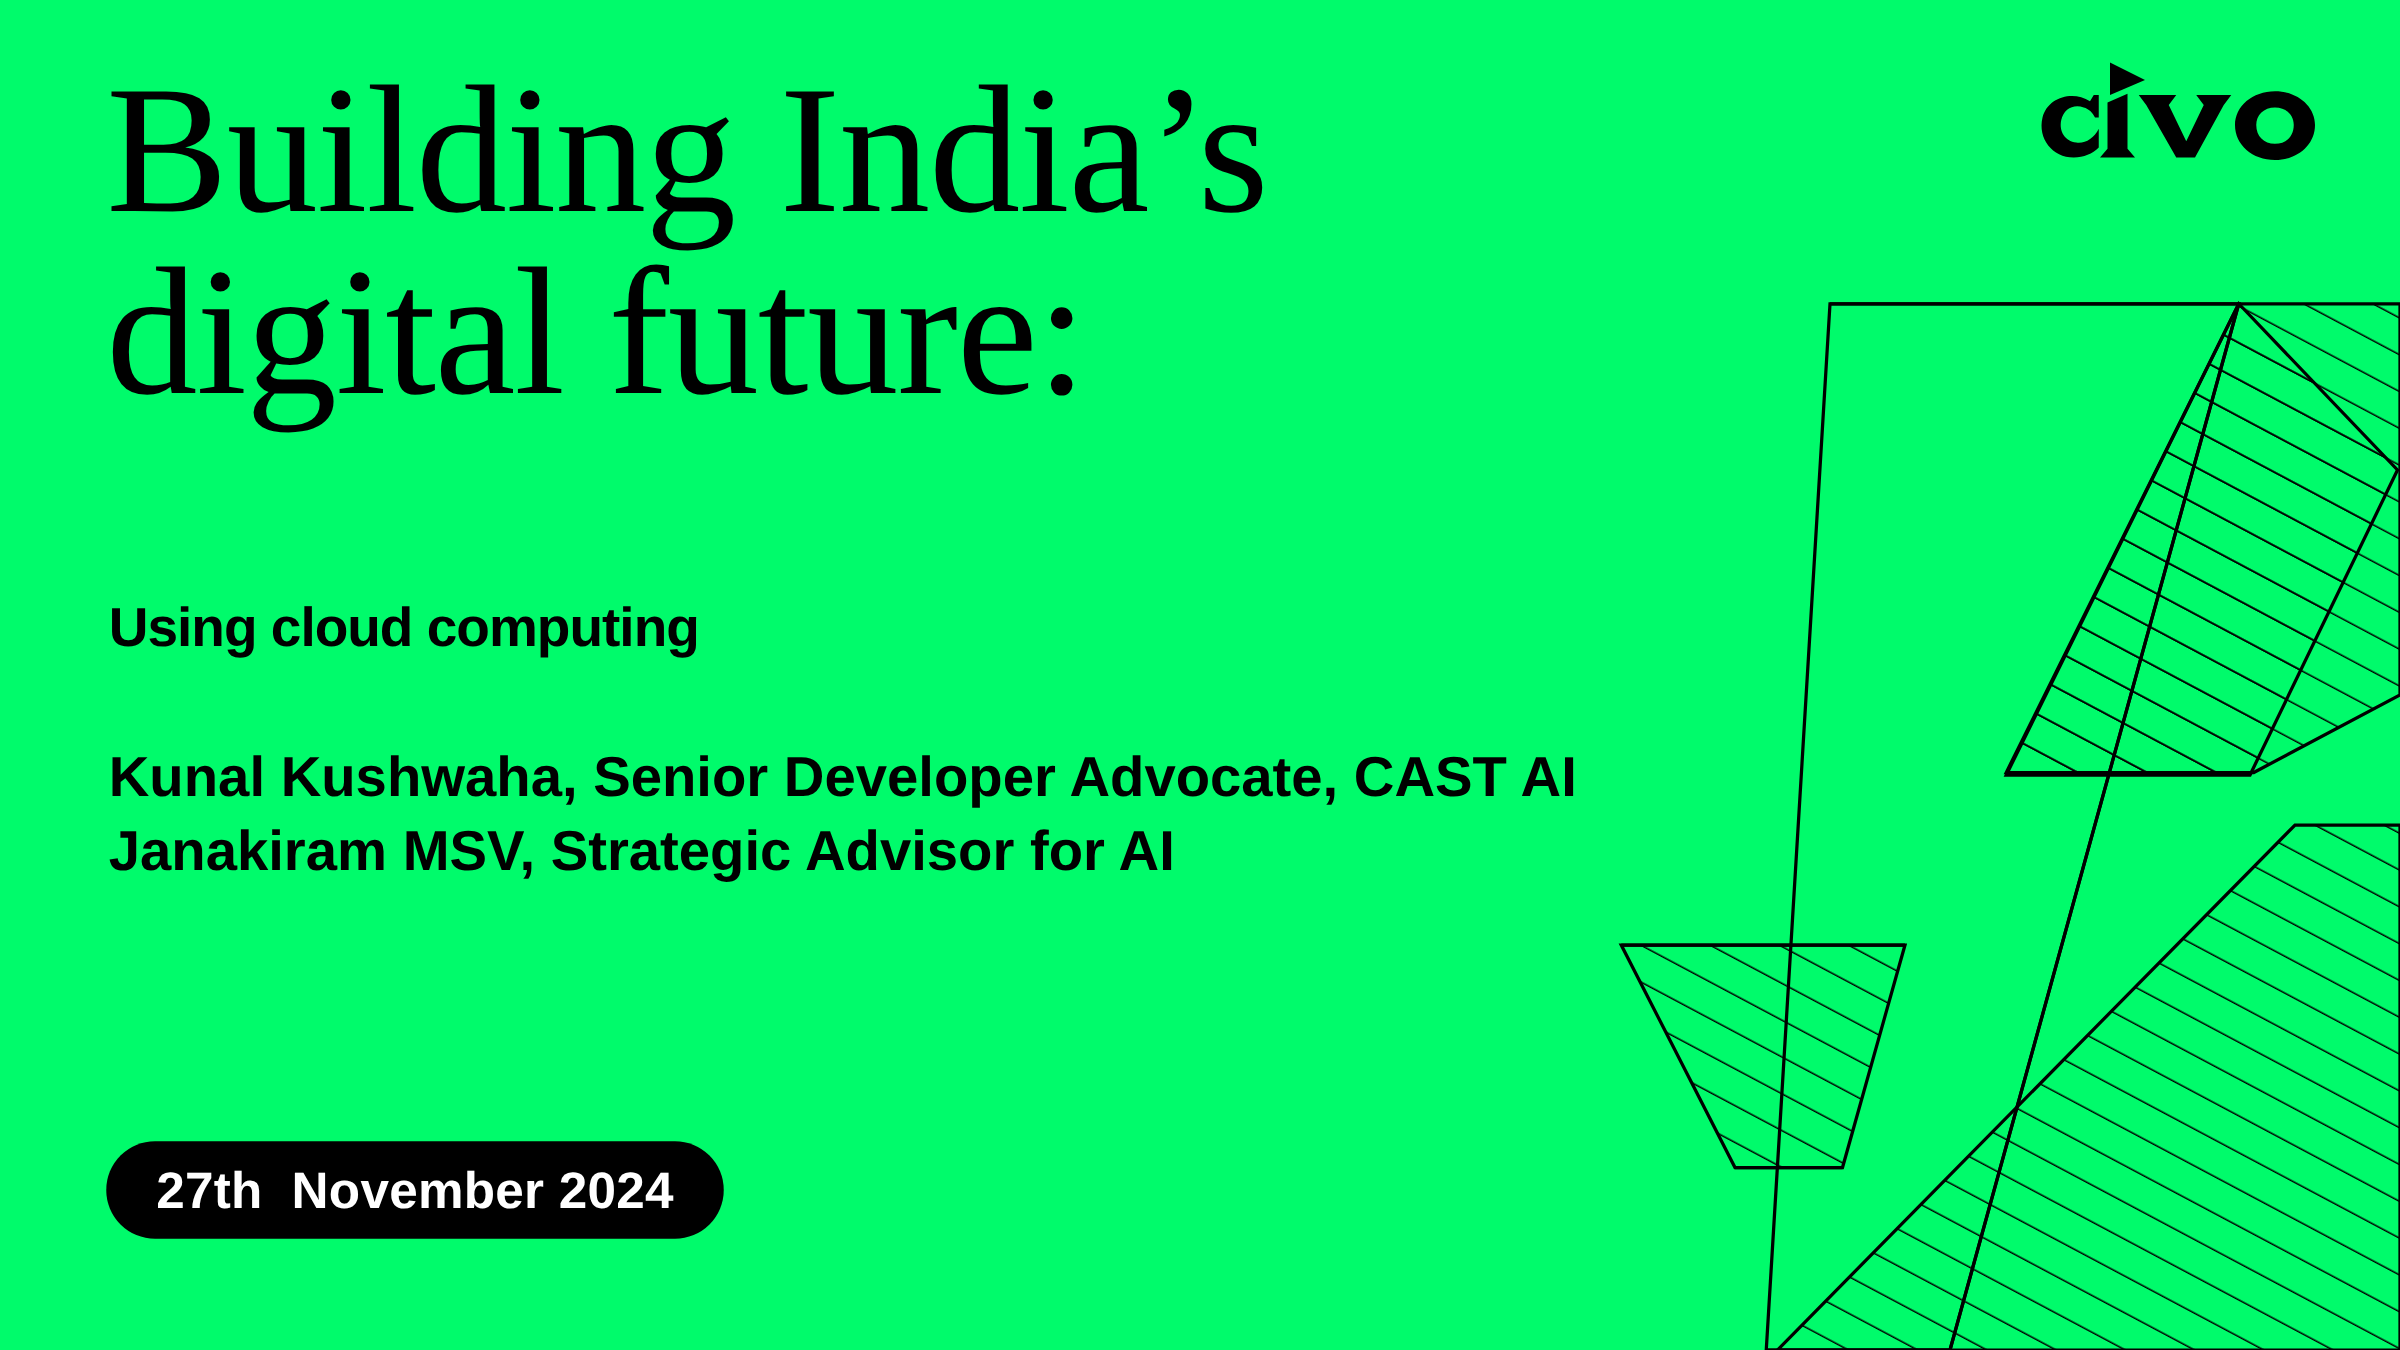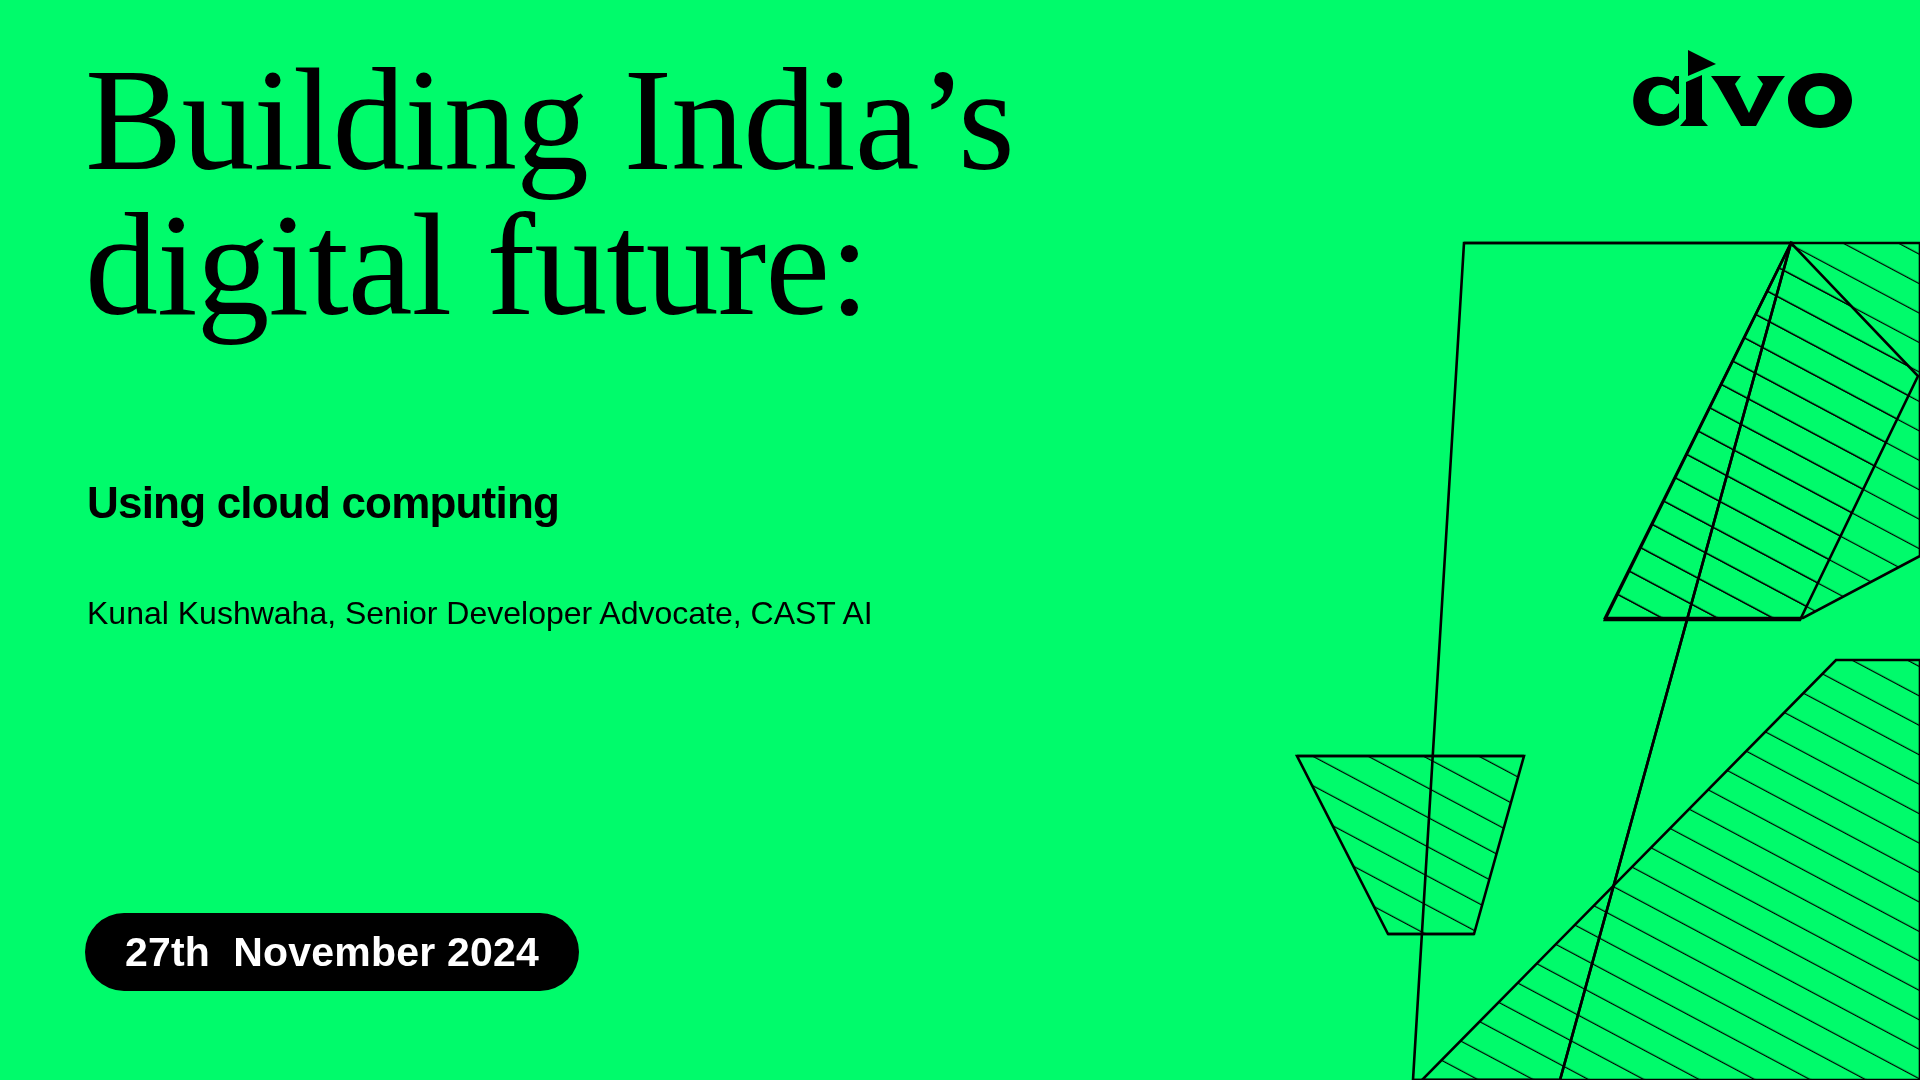--- a/index.html
+++ b/index.html
@@ -52,22 +52,22 @@
     font-weight:700;
     font-size:44px;
     letter-spacing:-0.8px;
     color:#000;
   }
 
   #speakers {
     position:absolute;
     left:2px; top:593px;
     font-family:"Liberation Sans", sans-serif;
-    font-weight:400;
-    font-size:32px;
+    font-weight:700;
+    font-size:45px;
     line-height:1.30;
     color:#000;
   }
   #speakers div { white-space:nowrap; }
 
   
   #pills {
     position:absolute;
     left:85px; top:913px;
     display:flex;
@@ -150,19 +150,20 @@
 
 <div id="content">
 
   <h1 id="headline">Building India’s
 digital future:</h1>
 
   <h2 id="subhead">Using cloud computing</h2>
 
   <div id="speakers">
     <div>Kunal Kushwaha, Senior Developer Advocate, CAST AI</div>
+    <div>Janakiram MSV, Strategic Advisor for AI</div>
   </div>
 
 </div>
 
 <div id="pills">
   <button class="pill">27th  November 2024</button>
 </div>
 
 </body></html>

